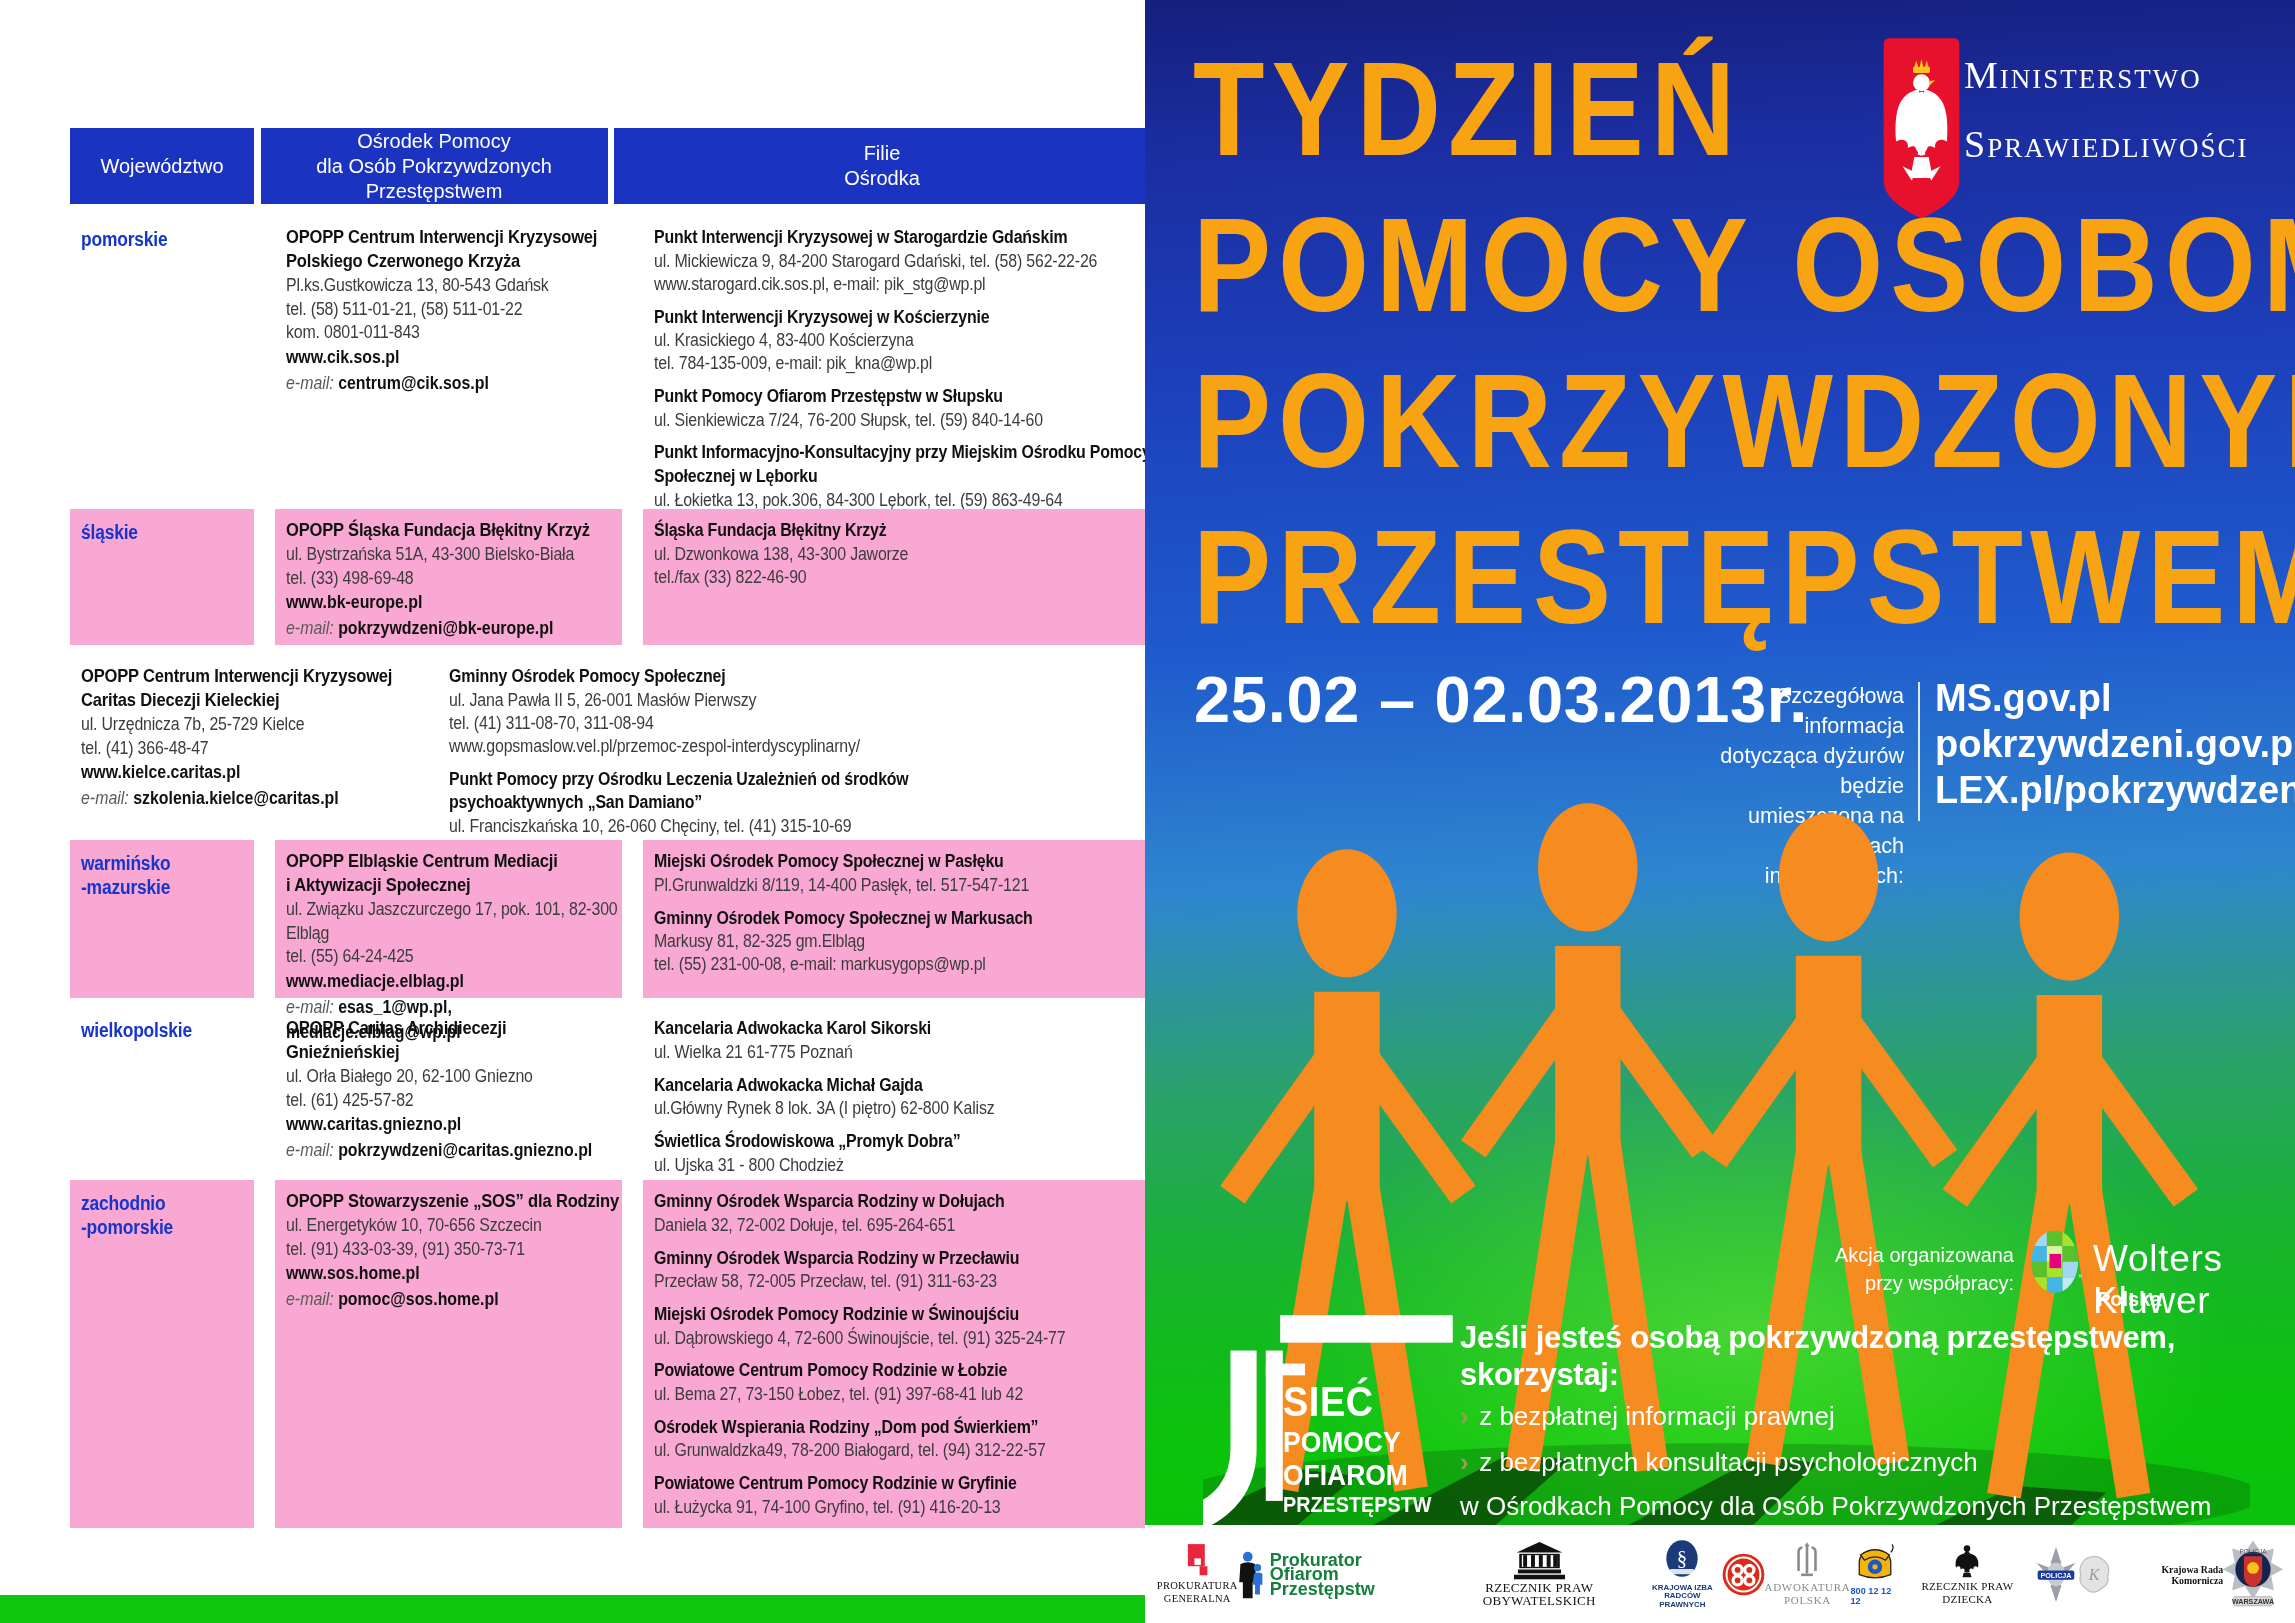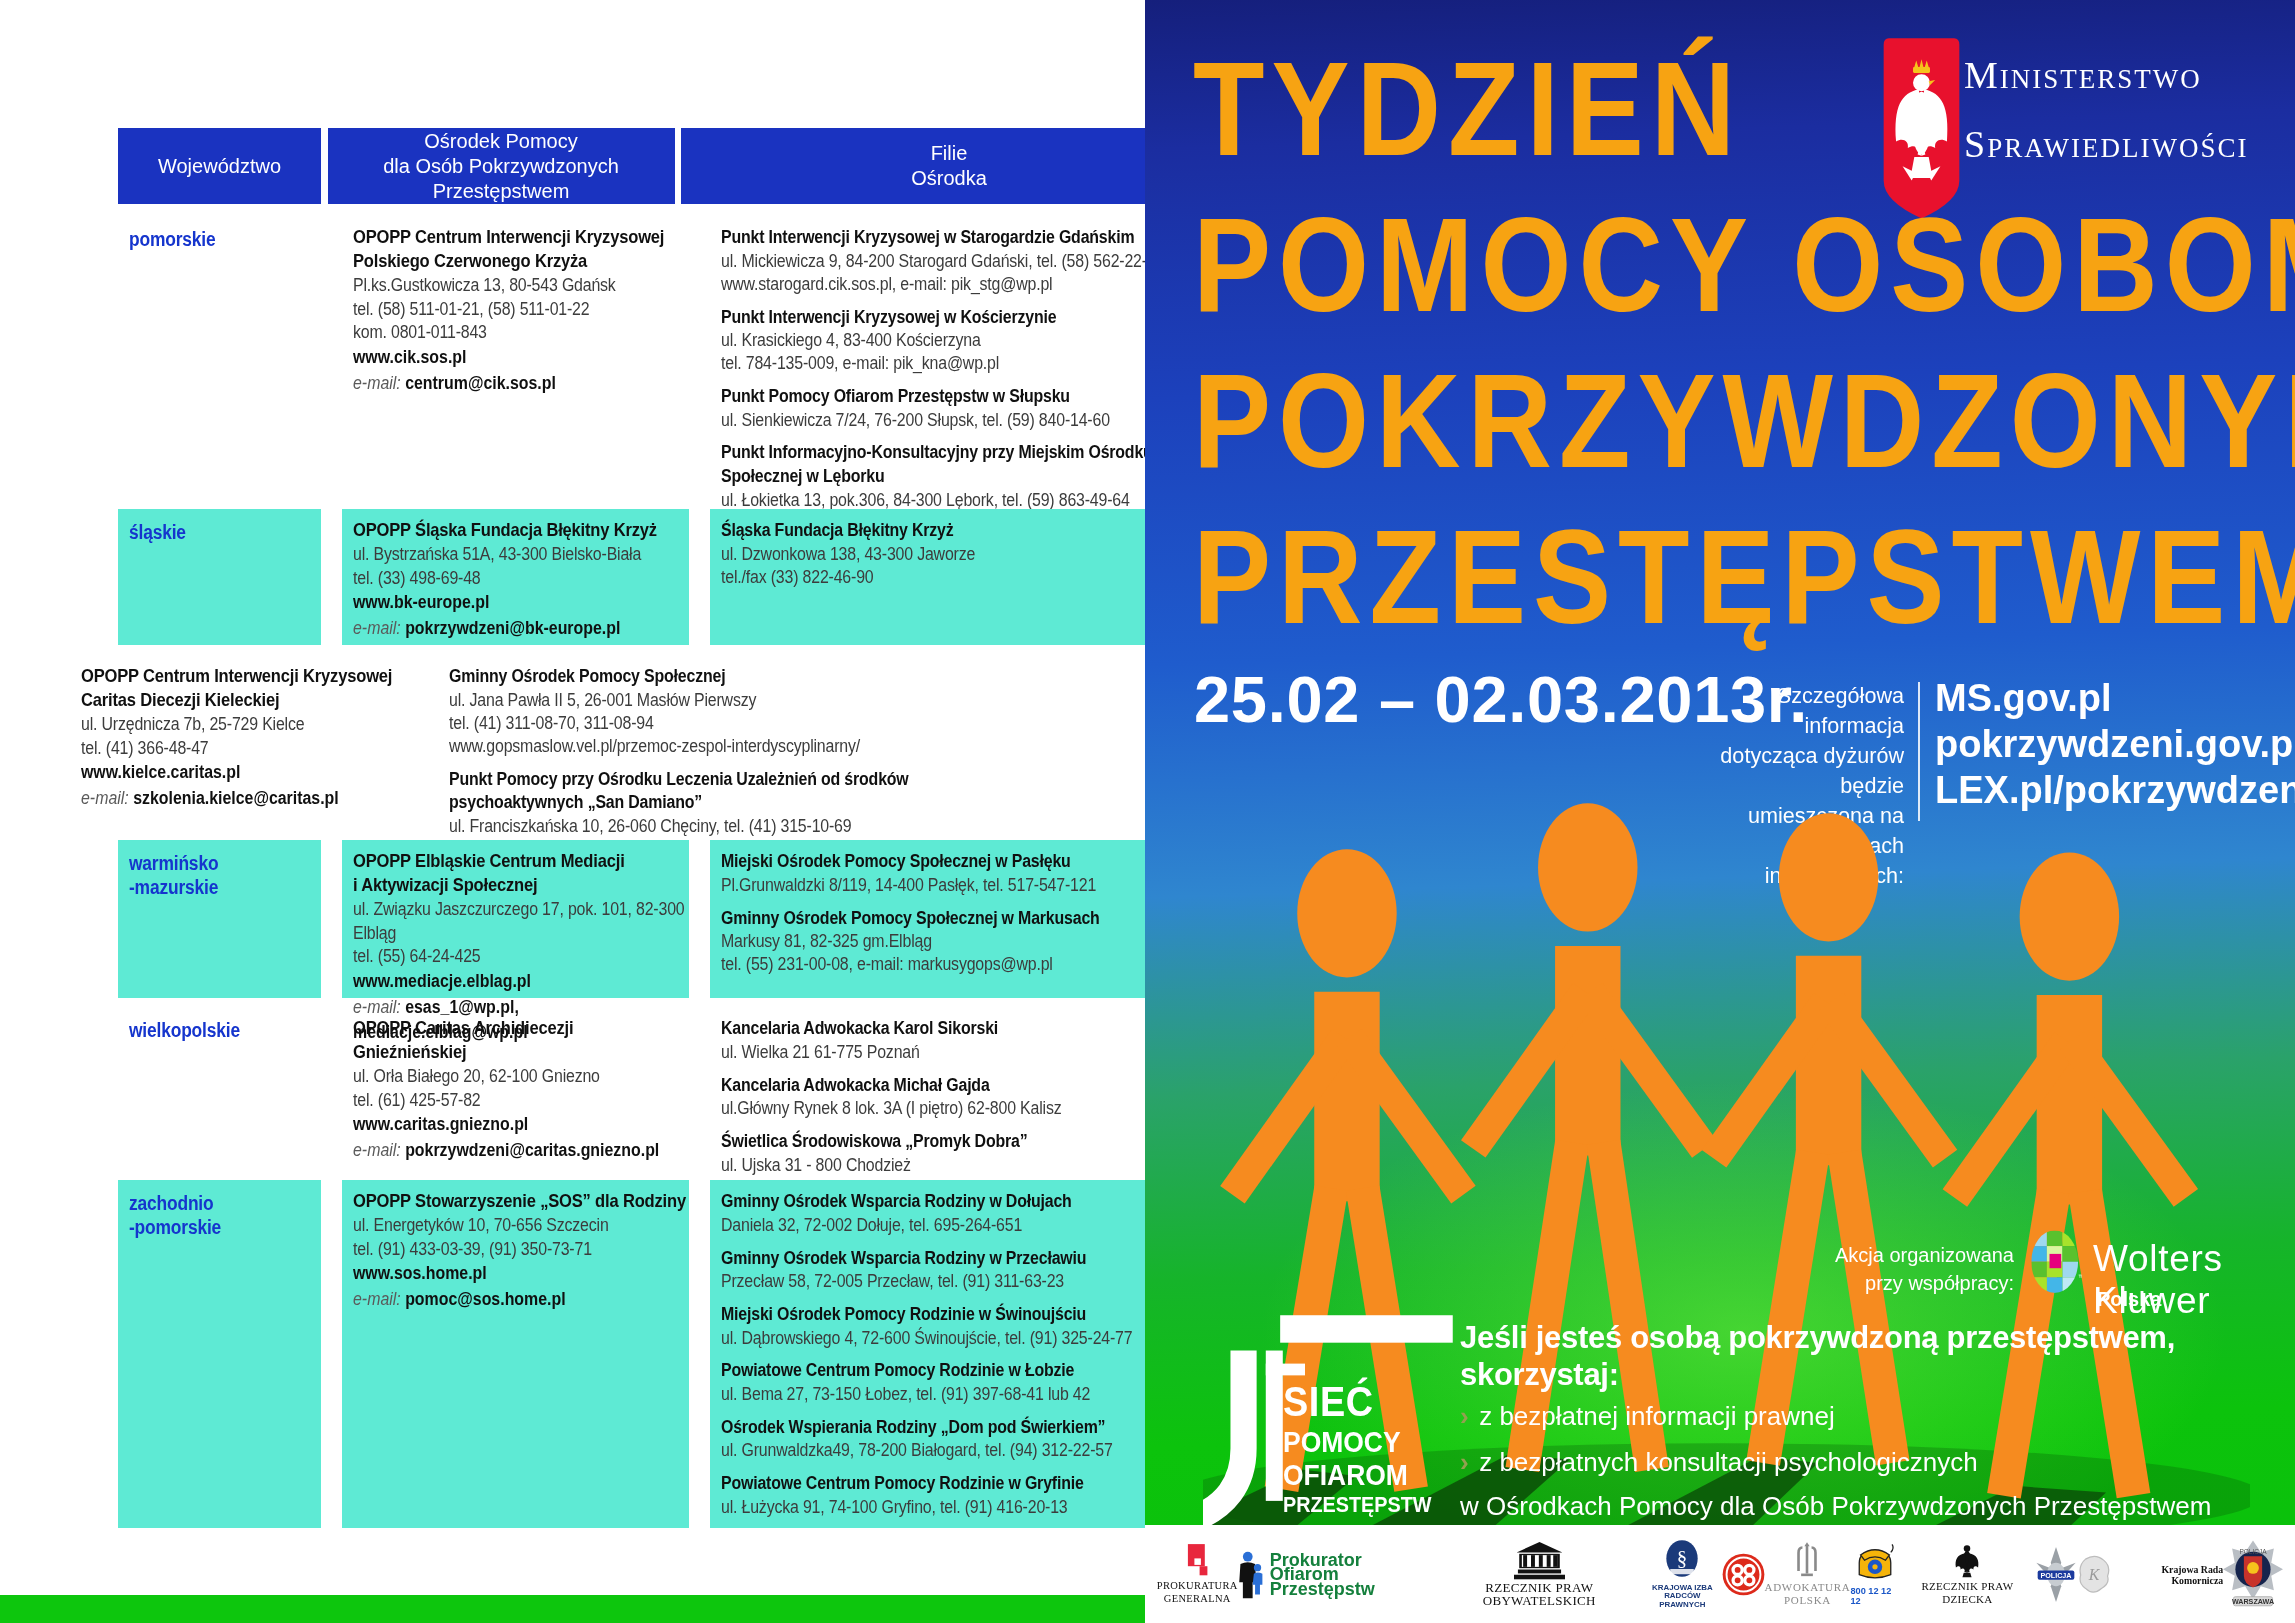--- a/index.html
+++ b/index.html
@@ -5,24 +5,24 @@
   html,body{margin:0;padding:0;background:#888;}
   #leaflet{position:relative;width:2295px;height:1623px;background:#fff;overflow:hidden;
            font-family:"Liberation Sans",sans-serif;}
   
   .left-page{position:absolute;left:0;top:0;width:1145px;height:1623px;background:#fff;}
   .green-bar{position:absolute;left:0;top:1595px;width:1145px;height:29px;background:#0dc60d;}
   .table{position:absolute;left:70px;top:128px;width:1012px;height:1404px;}
   .thead{position:absolute;left:0;top:0;display:flex;gap:6.5px;height:76px;}
   .th{background:#1a33c0;color:#fff;display:flex;align-items:center;justify-content:center;
       text-align:center;font-size:20px;line-height:25px;white-space:pre-line;}
-  .c1{width:203px;margin-left:48px;} .c2{width:347px;} .c3{width:536px;}
+  .c1{width:184px;} .c2{width:347px;} .c3{width:536px;}
   .row{position:absolute;left:0;display:flex;gap:21px;}
   .row .cell{box-sizing:border-box;}
-  .gray .cell{background:#5eead4;}
+  .gray .cell{background:#f9a8d4;}
   .cell.c1{padding:10.5px 0 0 10.5px;} .cell.c2{padding:9.2px 0 0 10.5px;} .cell.c3{padding:9.2px 0 0 10.5px;}
   .cond{transform:scaleX(.87);transform-origin:0 0;width:114.9%;}
   .voi{color:#1535cd;font-weight:bold;font-size:20px;line-height:24px;white-space:pre-line;letter-spacing:-0.2px;}
   .org-name{font-weight:bold;font-size:19px;line-height:24px;color:#101010;white-space:pre-line;letter-spacing:-0.2px;}
   .org-info{font-size:18.3px;line-height:23.6px;color:#3c3c3c;white-space:pre-line;letter-spacing:-0.2px;}
   .org-www{font-weight:bold;font-size:18.3px;line-height:26px;color:#101010;}
   .org-email{font-size:18.3px;line-height:25px;color:#101010;}
   .em-prefix{font-style:italic;color:#5a5a5a;}
   .em-addr{font-weight:bold;}
   .branch{margin-bottom:9.8px;}

